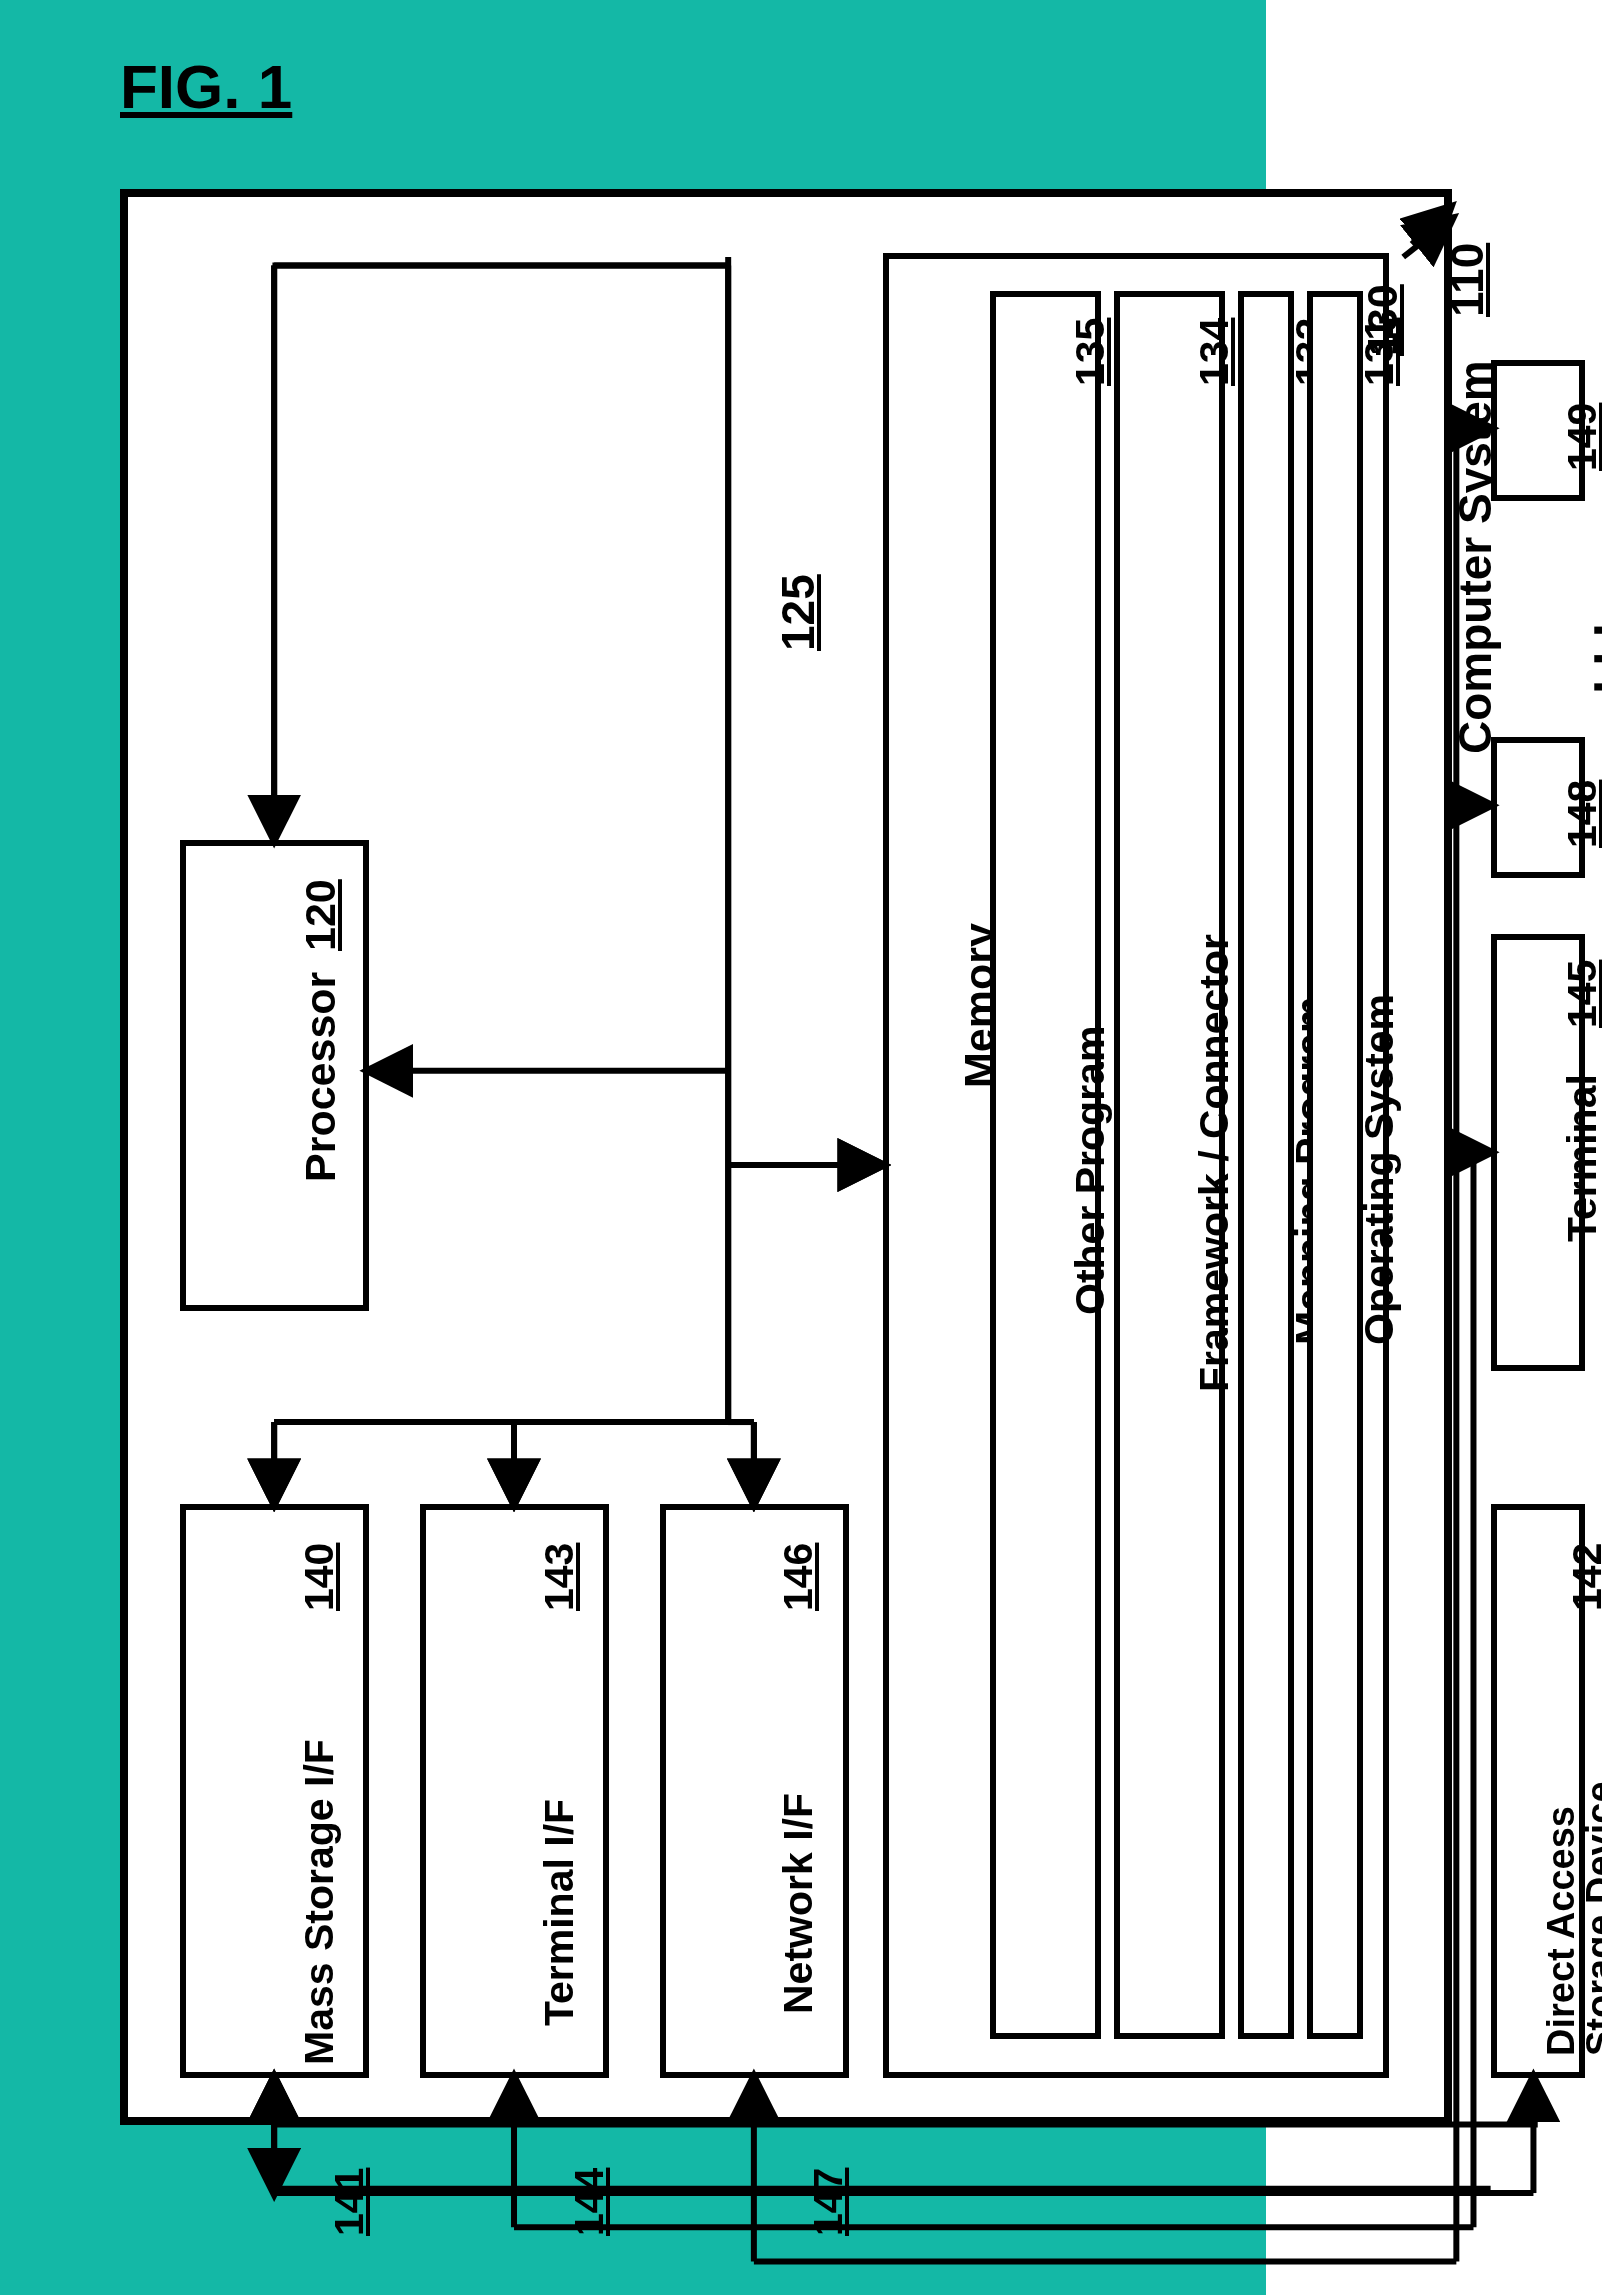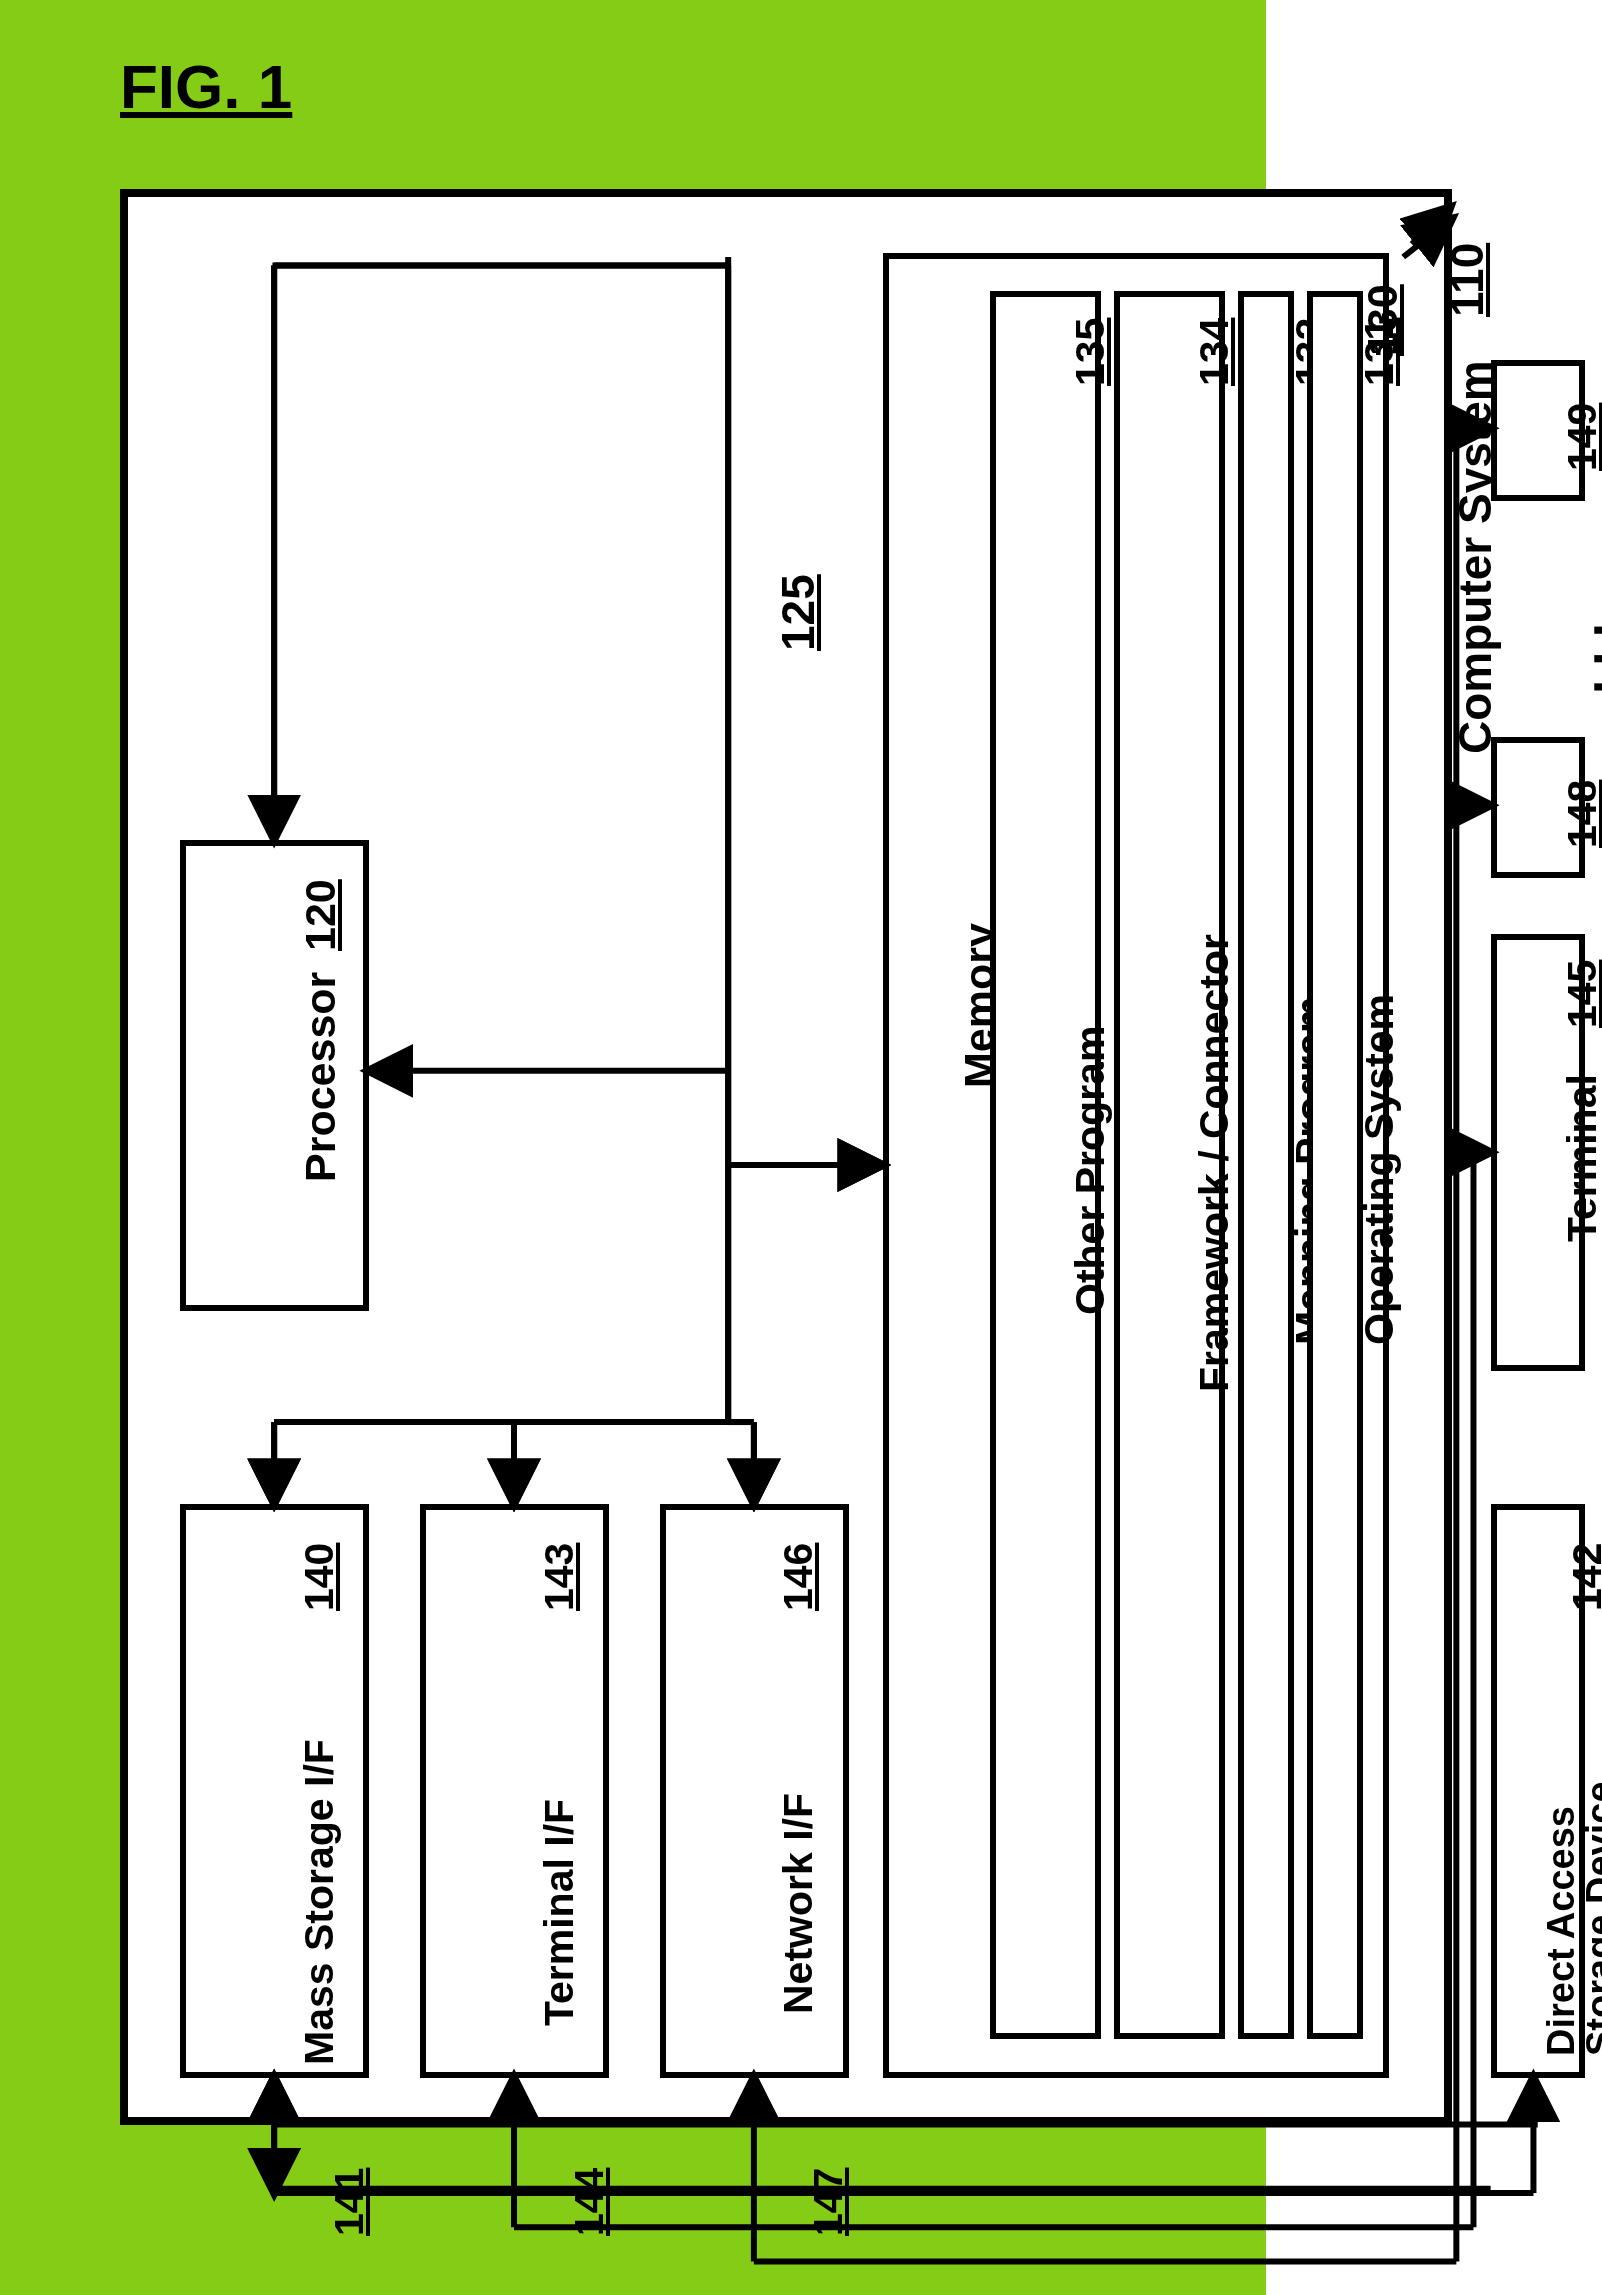--- a/index.html
+++ b/index.html
@@ -6,21 +6,21 @@
   html, body {
     margin: 0;
     padding: 0;
     background: #fff;
     font-family: Arial, Helvetica, sans-serif;
   }
   .canvas {
     position: relative;
     width: 1266px;
     height: 2295px;
-    background: #84cc16;
+    background: #14b8a6;
   }
   .box {
     position: absolute;
     border: 6.9px solid #000;
     background: #fff;
   }
   .rot90 {
     transform: rotate(-90deg);
     transform-origin: left top;
     white-space: nowrap;

